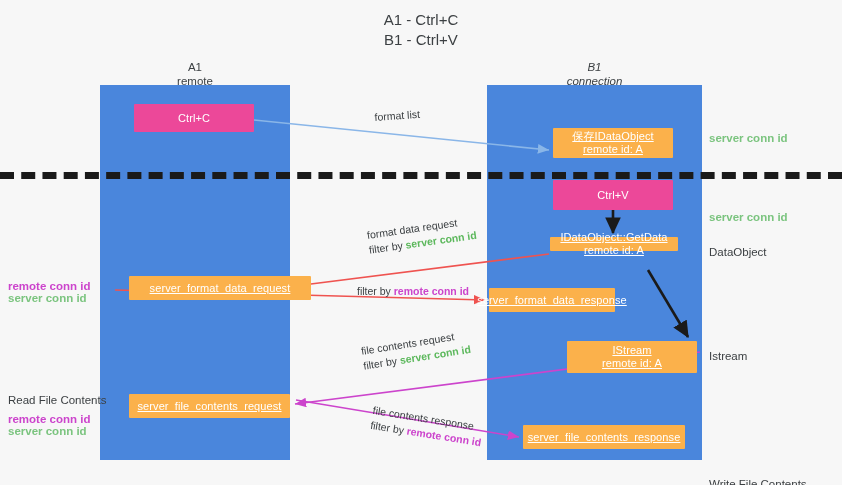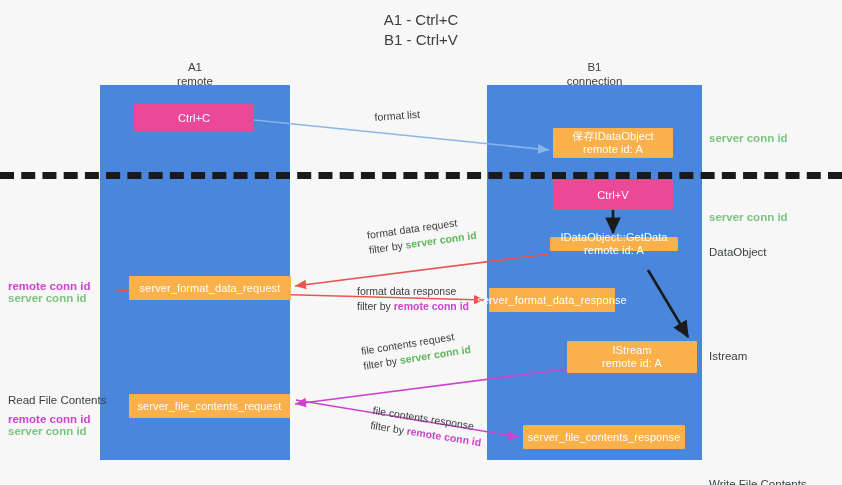--- a/index.html
+++ b/index.html
@@ -60,21 +60,21 @@
     justify-content: center;
     text-align: center;
     color: #ffffff;
     font-size: 11px;
     line-height: 13px;
     letter-spacing: .1px;
     white-space: pre-line;
     border-radius: 1px;
   }
   .node.green { background: #ec4899; }
-  .node.orange { background: #fbb14b; }
+  .node.orange { background: #fbb14b; text-decoration: underline; }
   .side-label {
     position: absolute;
     font-size: 11.5px;
     line-height: 14px;
     white-space: pre-line;
   }
   .side-label.dark { color: #3c4043; }
   .side-label.green { color: #7bc47f; font-weight: bold; }
   .side-label.magenta { color: #cc44cc; font-weight: bold; }
   .edge-label {
@@ -103,21 +103,21 @@
   <div class="title">A1 - Ctrl+C
 B1 - Ctrl+V</div>
 
   <div id="lanes">
       <div class="lane" style="left: 100px; top: 85px; width: 190px; height: 375px;"></div>
       <div class="lane" style="left: 487px; top: 85px; width: 215px; height: 375px;"></div>
     </div>
   <div id="headers">
       <div class="col-header" style="left: 100px; top: 60px; width: 190px;">A1
 remote</div>
-      <div class="col-header" style="left: 487px; top: 60px; width: 215px;">B1
+      <div class="col-header" style="left: 487px; top: 60px; width: 215px; font-style: italic;">B1
 connection</div>
     </div>
 
   <svg class="layer" id="connector-layer">
     <defs>
       <marker id="arrow-blue" markerWidth="9" markerHeight="9" refX="7" refY="3" orient="auto">
         <path d="M0,0 L7,3 L0,6 z" fill="#8ab6e8"></path>
       </marker>
       <marker id="arrow-black" markerWidth="8" markerHeight="8" refX="6" refY="3" orient="auto">
         <path d="M0,0 L6.5,3 L0,6 z" fill="#1a1a1a"></path>
@@ -140,21 +140,21 @@
 
   <div class="dashline" style="top: 172px;"></div>
 
   <div id="nodes">
       <div class="node green" style="left: 134px; top: 104px; width: 120px; height: 28px;">Ctrl+C</div>
       <div class="node orange" style="left: 553px; top: 128px; width: 120px; height: 30px;">保存IDataObject
 remote id: A</div>
       <div class="node green" style="left: 553px; top: 180px; width: 120px; height: 30px;">Ctrl+V</div>
       <div class="node orange" style="left: 550px; top: 237px; width: 128px; height: 14px;">IDataObject::GetData
 remote id: A</div>
-      <div class="node orange" style="left: 129px; top: 276px; width: 162px; height: 24px;">server_format_data_request</div>
+      <div class="node orange" style="left: 129px; top: 276px; width: 182px; height: 24px;">server_format_data_request</div>
       <div class="node orange" style="left: 489px; top: 288px; width: 126px; height: 24px;">server_format_data_response</div>
       <div class="node orange" style="left: 567px; top: 341px; width: 130px; height: 32px;">IStream
 remote id: A</div>
       <div class="node orange" style="left: 129px; top: 394px; width: 161px; height: 24px;">server_file_contents_request</div>
       <div class="node orange" style="left: 523px; top: 425px; width: 162px; height: 24px;">server_file_contents_response</div>
     </div>
   <div id="side-labels">
       <div class="side-label green" style="left: 709px; top: 131px;">server conn id</div>
       <div class="side-label green" style="left: 709px; top: 210px;">server conn id</div>
       <div class="side-label dark" style="left: 709px; top: 245px;">DataObject</div>
@@ -168,21 +168,20 @@
     </div>
   <div id="edge-labels">
       <div class="edge-label" style="left: 374px; top: 110px; transform: rotate(-4deg);">
         <div><span>format list</span></div>
       </div>
       <div class="edge-label" style="left: 366px; top: 228px; transform: rotate(-8deg);">
         <div><span>format data request</span></div>
         <div><span>filter by </span><span class="tok-green">server conn id</span></div>
       </div>
       <div class="edge-label" style="left: 357px; top: 284px; transform: rotate(0deg);">
-        <div><span>format data response</span></div>
         <div><span>filter by </span><span class="tok-magenta">remote conn id</span></div>
       </div>
       <div class="edge-label" style="left: 360px; top: 344px; transform: rotate(-9deg);">
         <div><span>file contents request</span></div>
         <div><span>filter by </span><span class="tok-green">server conn id</span></div>
       </div>
       <div class="edge-label" style="left: 374px; top: 403px; transform: rotate(9deg);">
         <div><span>file contents response</span></div>
         <div><span>filter by </span><span class="tok-magenta">remote conn id</span></div>
       </div>

